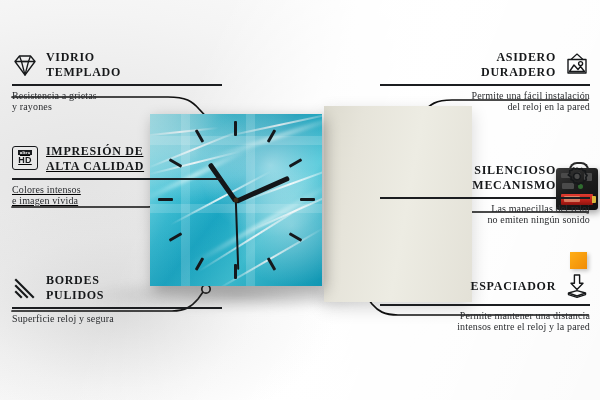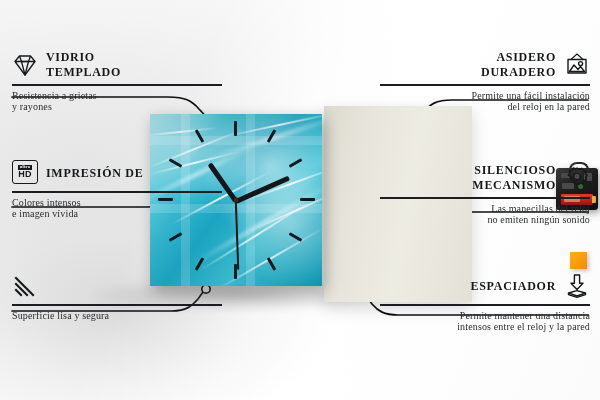--- a/index.html
+++ b/index.html
@@ -80,21 +80,21 @@
     letter-spacing:.7px;color:#16181a;text-transform:uppercase;
   }
   .f-icon{width:26px;height:26px;flex:0 0 26px;display:block;}
   .f-rule{height:1.6px;background:#1b1d20;margin:5px 0 4px 0;width:100%;}
   .f-desc{
     font-family:"Liberation Serif", serif;
     font-size:10px;line-height:11px;color:#2a2c2f;letter-spacing:.15px;
   }
   
   #f-vidrio{top:50px;}
-  #f-impresion{top:160px;}
+  #f-impresion{top:144px;text-decoration:underline;}
   #f-bordes{top:273px;}
   #f-asidero{top:50px;}
   #f-mecanismo{top:163px;}
   #f-espaciador{top:273px;}
   .hdpill{
     width:24px;height:22px;border:1.6px solid #17191c;border-radius:3px;
     display:flex;flex-direction:column;align-items:center;justify-content:center;line-height:1;
   }
   .hdpill .u{font-size:4.4px;font-weight:bold;background:#17191c;color:#fff;padding:.5px 2px;letter-spacing:.2px;}
   .hdpill .h{font-size:9px;font-weight:bold;color:#17191c;letter-spacing:.3px;margin-top:.5px;font-family:"Liberation Sans",sans-serif;}
@@ -214,39 +214,44 @@
   <div class="feature left" id="f-impresion">
     <div class="f-head">
       <span class="f-icon">
         <span class="hdpill">
           <span class="u">ultra</span>
           <span class="h">HD</span>
         </span>
       </span>
       <div>
         <div class="f-title">IMPRESIÓN DE</div>
+        <div class="f-title">ALTA CALIDAD</div>
       </div>
     </div>
     <div class="f-rule"></div>
     <div class="f-desc">Colores intensos</div>
     <div class="f-desc">e imagen vívida</div>
   </div>
 
   <div class="feature left" id="f-bordes">
     <div class="f-head">
       <span class="f-icon">
         <svg viewBox="0 0 26 26" fill="none" stroke="#16181a" stroke-width="2.1" stroke-linecap="square">
           <path d="M4 5 21 22"></path>
             <path d="M4 11 15 22"></path>
             <path d="M4 17 9 22"></path>
         </svg>
       </span>
-    </div>
-    <div class="f-rule"></div>
-    <div class="f-desc">Superficie lisa y segura</div>
+      <div>
+        <div class="f-title">BORDES</div>
+        <div class="f-title">PULIDOS</div>
+      </div>
+    </div>
+    <div class="f-rule"></div>
+    <div class="f-desc">Superficie reloj y segura</div>
   </div>
 
   <div class="feature right" id="f-asidero">
     <div class="f-head">
       <span class="f-icon">
         <svg viewBox="0 0 26 26" fill="none" stroke="#16181a" stroke-width="1.4" stroke-linejoin="round">
           <path d="M13 2 7 7.5h12L13 2z" stroke-width="1.1"></path>
           <rect x="4" y="7.5" width="18" height="13.5"></rect>
           <path d="M5.5 19.5 10 13l4 4.5 2.5-3 4 5z"></path>
           <circle cx="16.6" cy="11.6" r="2"></circle>

